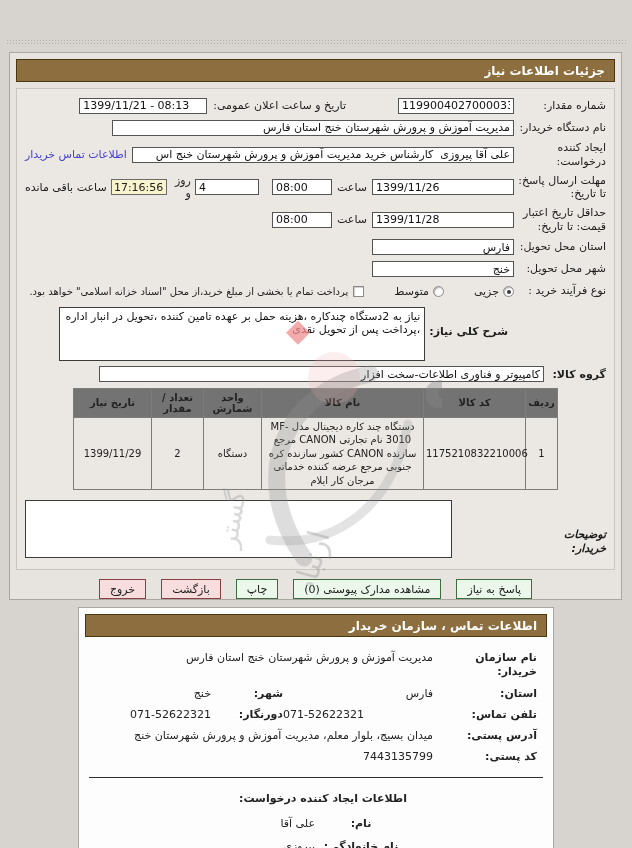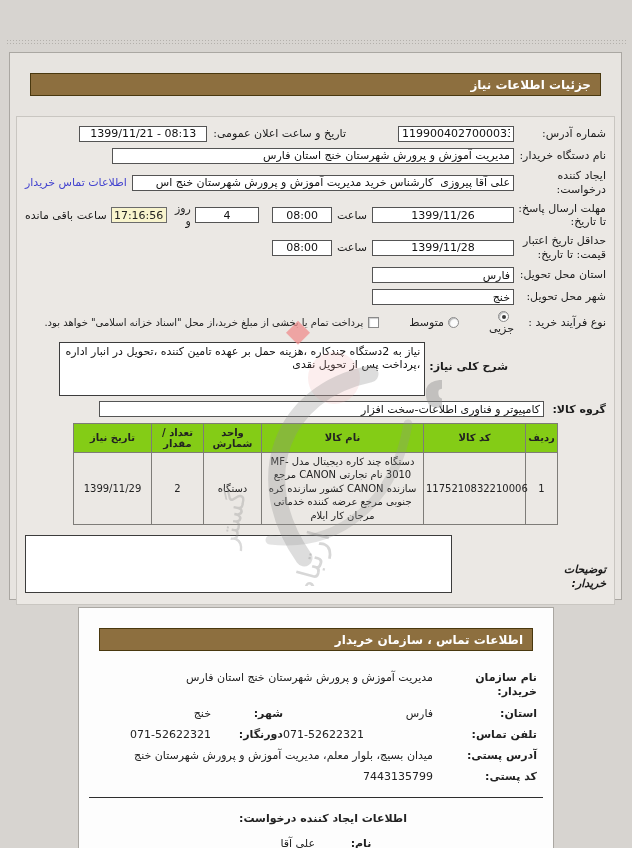--- a/index.html
+++ b/index.html
@@ -8,34 +8,34 @@
   #screen { position:relative; width:632px; height:848px; overflow:hidden; direction:rtl; }
 
   .dotline { position:absolute; top:39px; right:6px; left:6px; height:6px;
              background-image: radial-gradient(#b3b0ab 0.9px, transparent 1px);
              background-size:3px 3px; }
 
   .card { position:absolute; background:#e7e4e0; border:1px solid #aaa7a2; }
   .card-main { top:52px; right:10px; width:613px; height:548px; }
   .card-contact { top:607px; right:78px; width:476px; height:300px; background:#fdfdfd; }
 
-  .hdr { margin:20px; height:23px; line-height:22px; background:#8d6f3f; border:1px solid #49380f;
+  .hdr { margin:6px; height:23px; line-height:22px; background:#8d6f3f; border:1px solid #49380f;
          color:#fff; font-weight:bold; font-size:12px; padding:0 9px; }
 
   .panel { margin:2px 6px 0; border:1px solid #c9c6c1; background:#ebe8e4; padding:8px 8px 6px; }
 
   .frow { display:flex; align-items:center; margin-bottom:5px; min-height:17px; }
   .frow.top { align-items:flex-start; }
   .flabel { color:#1c1c1c; }
   .w-main { width:92px; flex:none; line-height:1.25; }
   .bold { font-weight:bold; }
 
   input.fld { border:1px solid #545454; background:#fff; height:16px; font-size:11px;
               font-family:inherit; padding:0 3px; color:#111; }
-  input.ctr { text-align:center; direction:ltr; }
+  input.ctr { direction:ltr; }
   textarea.ta { border:1px solid #3c3c3c; background:#fff; font-family:inherit; font-size:11px;
                 resize:none; padding:2px 4px; color:#111; }
 
   .lnk { color:#4343cf; margin-right:5px; white-space:nowrap; cursor:pointer; }
 
   .yellowbox { background:#f8f4cd; border:1px solid #6b6b6b; width:56px; height:16px; line-height:15px;
                text-align:center; direction:ltr; font-size:11px; flex:none; }
 
   .ropt { display:flex; align-items:center; margin-left:38px; }
   .rad { width:11px; height:11px; border:1px solid #8a8a8a; border-radius:50%; background:#fbfbfb;
@@ -43,21 +43,21 @@
          box-shadow: inset 1px 1px 1px rgba(0,0,0,.28); cursor:pointer; }
   .rad.sel::after { content:""; position:absolute; left:3px; top:3px; width:4px; height:4px;
                     background:#3a3a3a; border-radius:50%; }
   .chk { width:11px; height:11px; border:1px solid #8a8a8a; background:#fff; display:inline-block;
          margin-left:5px; flex:none; box-shadow: inset 1px 1px 1px rgba(0,0,0,.2); cursor:pointer; }
   .smalltxt { font-size:10px; white-space:nowrap; }
 
   .goods-title { font-weight:bold; margin:7px 2px 5px; }
 
   table.gt { border-collapse:collapse; margin:2px auto 10px; width:484px; table-layout:fixed; }
-  .gt th { background:#84cc16; border:1px solid #7e7c78; font-size:10px; padding:3px 1px; font-weight:bold; }
+  .gt th { background:#737373; border:1px solid #7e7c78; font-size:10px; padding:3px 1px; font-weight:bold; }
   .gt td { border:1px solid #7e7c78; font-size:10px; padding:2px 2px; text-align:center; line-height:1.35; }
   .ltr { direction:ltr; unicode-bidi:embed; }
 
   .btnrow { display:flex; justify-content:center; gap:15px; margin-top:9px; }
   .btn { border:1px solid #3f6b3f; background:#ecf7ec; font-size:11px; font-family:inherit;
          padding:1px 10px; height:20px; cursor:pointer; color:#1c1c1c; }
   .btn.red { border-color:#8a4040; background:#f7dddd; }
 
   .c2row { display:flex; margin:0 16px 7px; align-items:flex-start; line-height:1.3; }
   .c2label { font-weight:bold; flex:none; }
@@ -76,21 +76,21 @@
 <div id="screen">
 
   <div class="dotline"></div>
 
   <div class="card card-main">
     <div class="hdr">جزئیات اطلاعات نیاز</div>
 
     <div class="panel">
 
       <div class="frow">
-        <span class="flabel w-main">شماره آدرس:</span>
+        <span class="flabel w-main">شماره مقدار:</span>
         <input class="fld ctr" style="width: 116px;" readonly="" value="1199004027000033">
         <span style="width:52px;"></span>
         <span class="flabel">تاریخ و ساعت اعلان عمومی:</span>
         <input class="fld ctr" style="width: 128px; margin-right: 6px;" readonly="" value="1399/11/21 - 08:13">
       </div>
 
       <div class="frow">
         <span class="flabel w-main">نام دستگاه خریدار:</span>
         <input class="fld" style="width: 402px;" readonly="" value="مدیریت آموزش و پرورش شهرستان خنج استان فارس">
       </div>
@@ -126,21 +126,21 @@
       </div>
 
       <div class="frow">
         <span class="flabel w-main">شهر محل تحویل:</span>
         <input class="fld" style="width: 142px;" readonly="" value="خنج">
       </div>
 
 
       <div class="frow">
         <span class="flabel w-main">نوع فرآیند خرید :</span>
-        <span class="ropt" style="margin-left:30px;flex-direction:column;">
+        <span class="ropt" style="margin-left:30px;">
           <span class="rad sel"></span>
           <span>جزیی</span>
         </span>
         <span class="ropt" style="margin-left:30px;">
           <span class="rad"></span>
           <span>متوسط</span>
         </span>
         <span class="chk"></span>
         <span class="smalltxt">پرداخت تمام یا بخشی از مبلغ خرید،از محل "اسناد خزانه اسلامی" خواهد بود.</span>
       </div>

